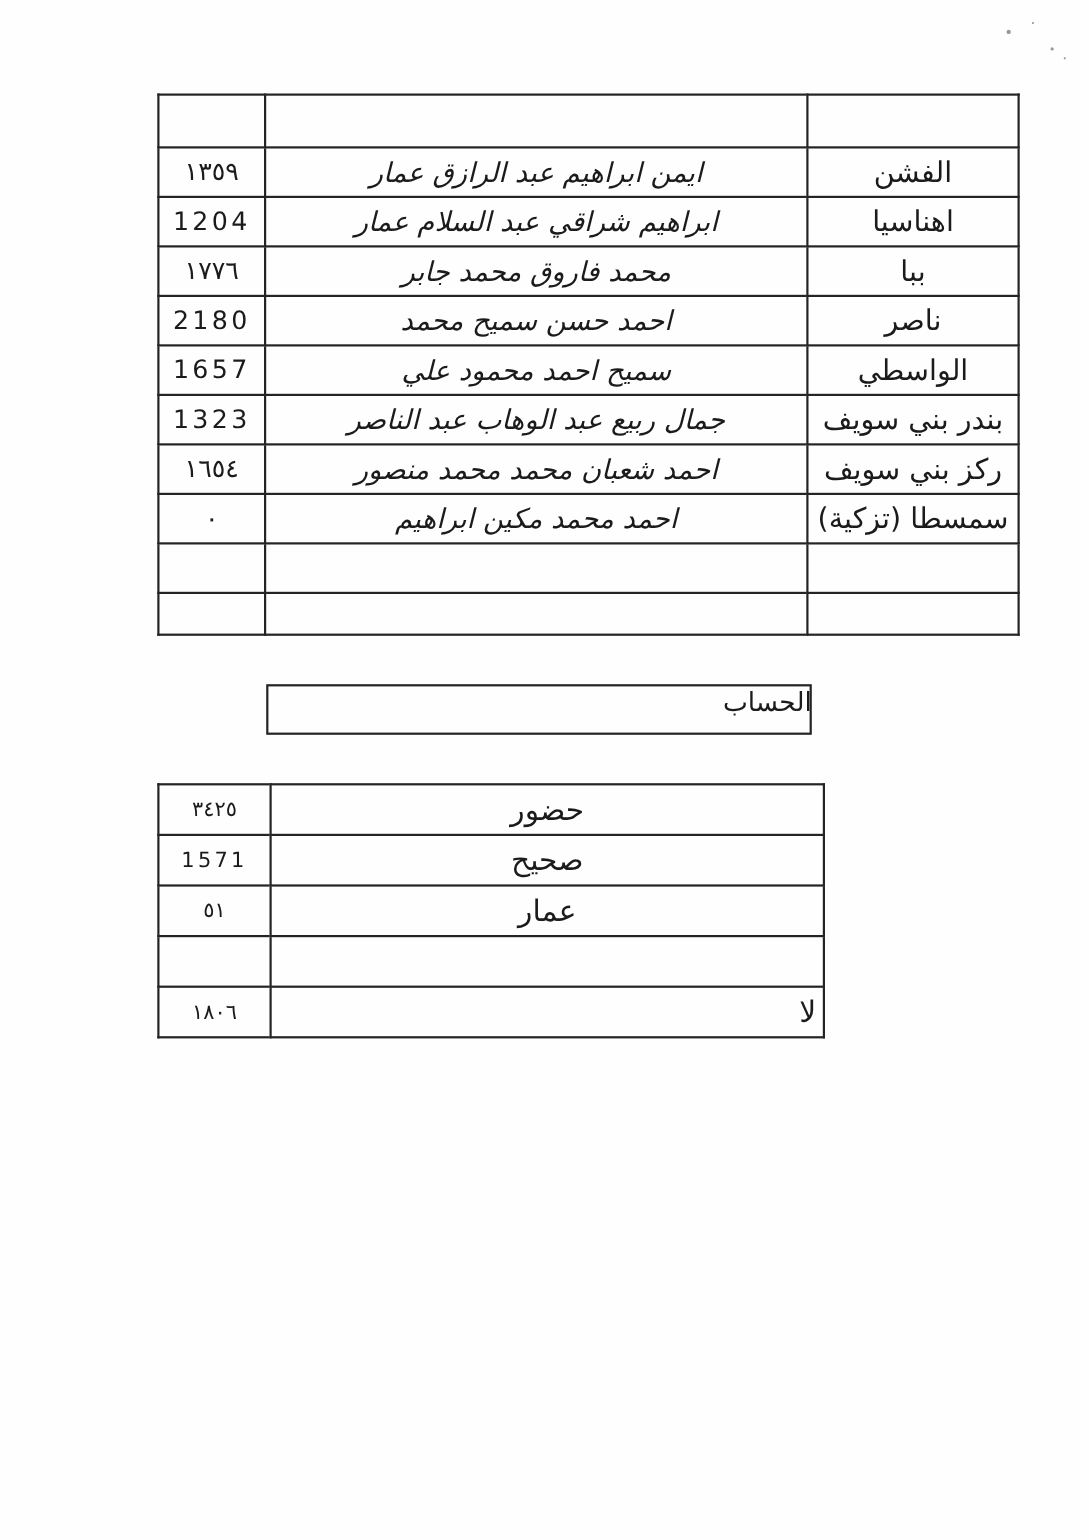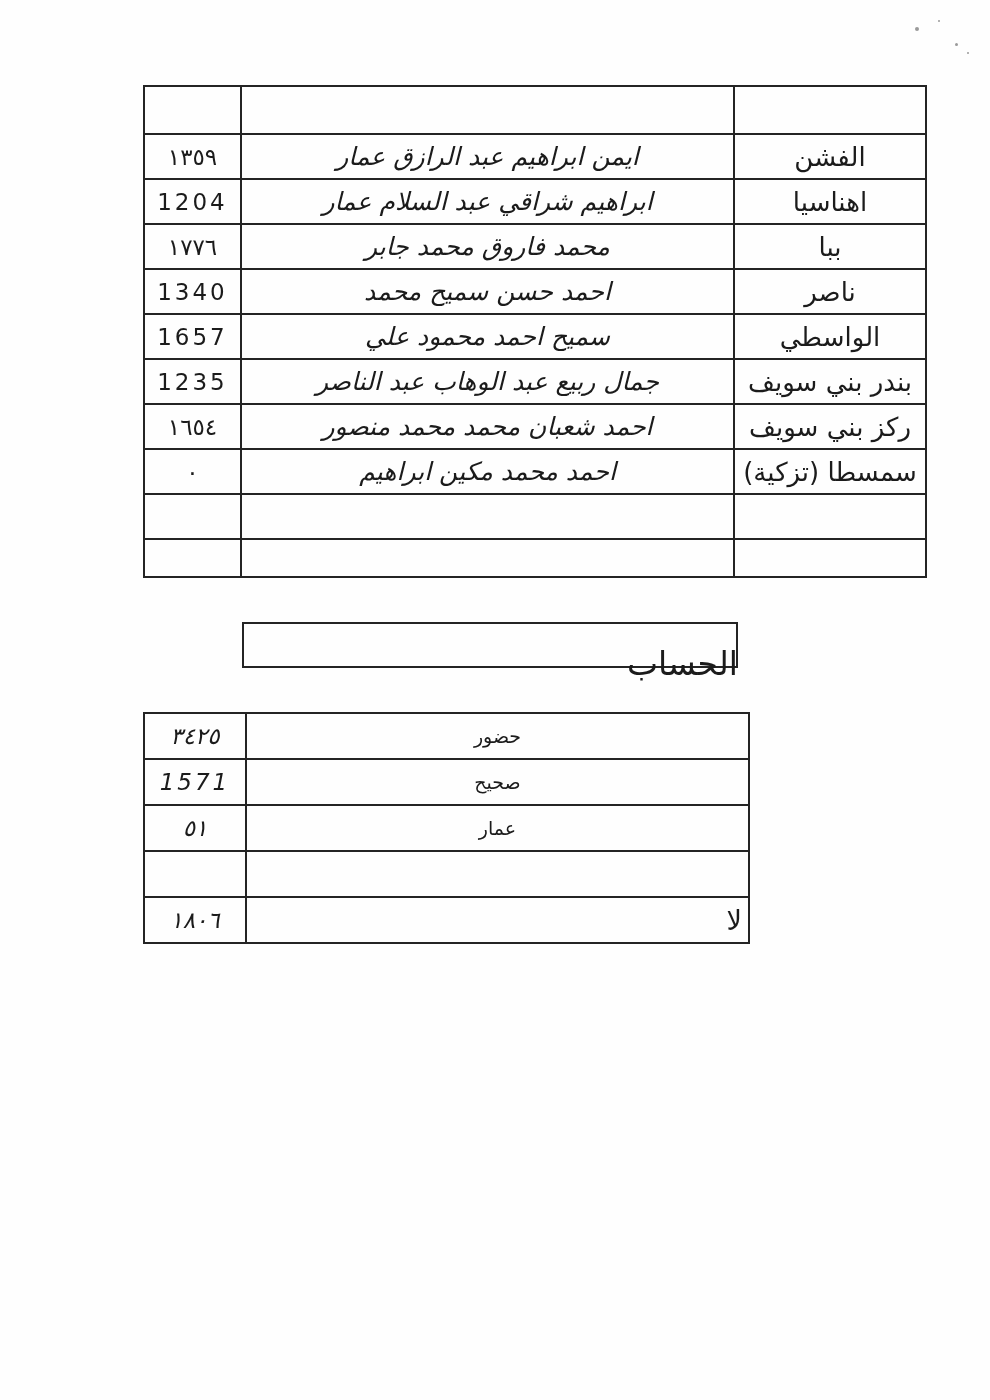--- a/index.html
+++ b/index.html
@@ -63,46 +63,45 @@
     top: 622px;
     width: 492px;
     height: 42px;
     border: 2px solid #242424;
     direction: rtl;
     overflow: visible;
   }
   .hisab-label {
     position: absolute;
     right: -2px;
-    top: 20px;
-    font-size: 33px;
+    top: 0;
+    font-size: 24px;
     white-space: nowrap;
   }
   
   .summary-table {
     position: absolute;
     left: 143px;
     top: 712px;
     width: 605px;
     direction: rtl;
   }
   .summary-table tr td { height: 44px; }
   .summary-label-cell {
-    font-size: 19px;
+    font-size: 27px;
   }
   .summary-label-right {
     text-align: right;
     padding-left: 0;
     padding-right: 6px;
     font-size: 27px;
   }
   .summary-value-cell {
-    font-size: 23px;
+    font-size: 19px;
     letter-spacing: 3px;
-    font-style: italic;
   }
   
   .speck {
     position: absolute;
     background: #9a9a9a;
     border-radius: 50%;
   }
   .speck-1 { left: 915px; top: 27px; width: 4px; height: 4px; }
   .speck-2 { left: 938px; top: 20px; width: 2px; height: 2px; }
   .speck-3 { left: 955px; top: 43px; width: 3px; height: 3px; }
@@ -141,31 +140,31 @@
         <td class="count-cell">1204</td>
       </tr>
       <tr class="data-row">
         <td class="district-cell">ببا</td>
         <td class="name-cell">محمد فاروق محمد جابر</td>
         <td class="count-cell">١٧٧٦</td>
       </tr>
       <tr class="data-row">
         <td class="district-cell">ناصر</td>
         <td class="name-cell">احمد حسن سميح محمد</td>
-        <td class="count-cell">1340</td>
+        <td class="count-cell">2180</td>
       </tr>
       <tr class="data-row">
         <td class="district-cell">الواسطي</td>
         <td class="name-cell">سميح احمد محمود علي</td>
         <td class="count-cell">1657</td>
       </tr>
       <tr class="data-row">
         <td class="district-cell">بندر بني سويف</td>
         <td class="name-cell">جمال ربيع عبد الوهاب عبد الناصر</td>
-        <td class="count-cell">1235</td>
+        <td class="count-cell">1323</td>
       </tr>
       <tr class="data-row">
         <td class="district-cell">ركز بني سويف</td>
         <td class="name-cell">احمد شعبان محمد محمد منصور</td>
         <td class="count-cell">١٦٥٤</td>
       </tr>
       <tr class="data-row">
         <td class="district-cell">سمسطا (تزكية)</td>
         <td class="name-cell">احمد محمد مكين ابراهيم</td>
         <td class="count-cell">٠</td>

